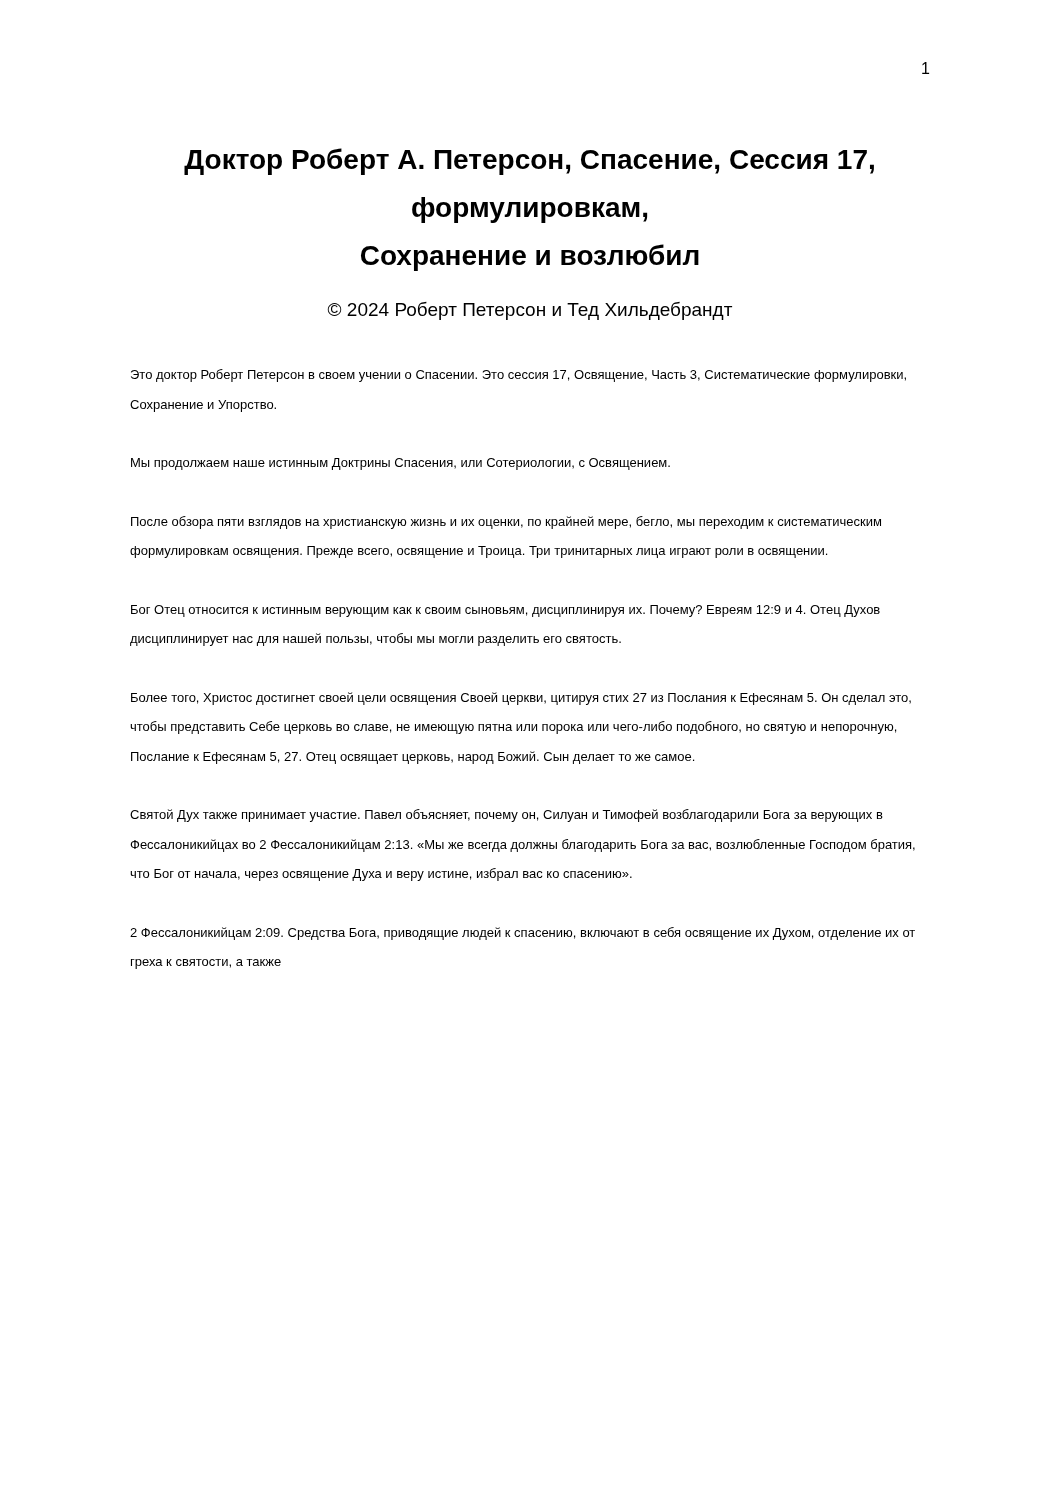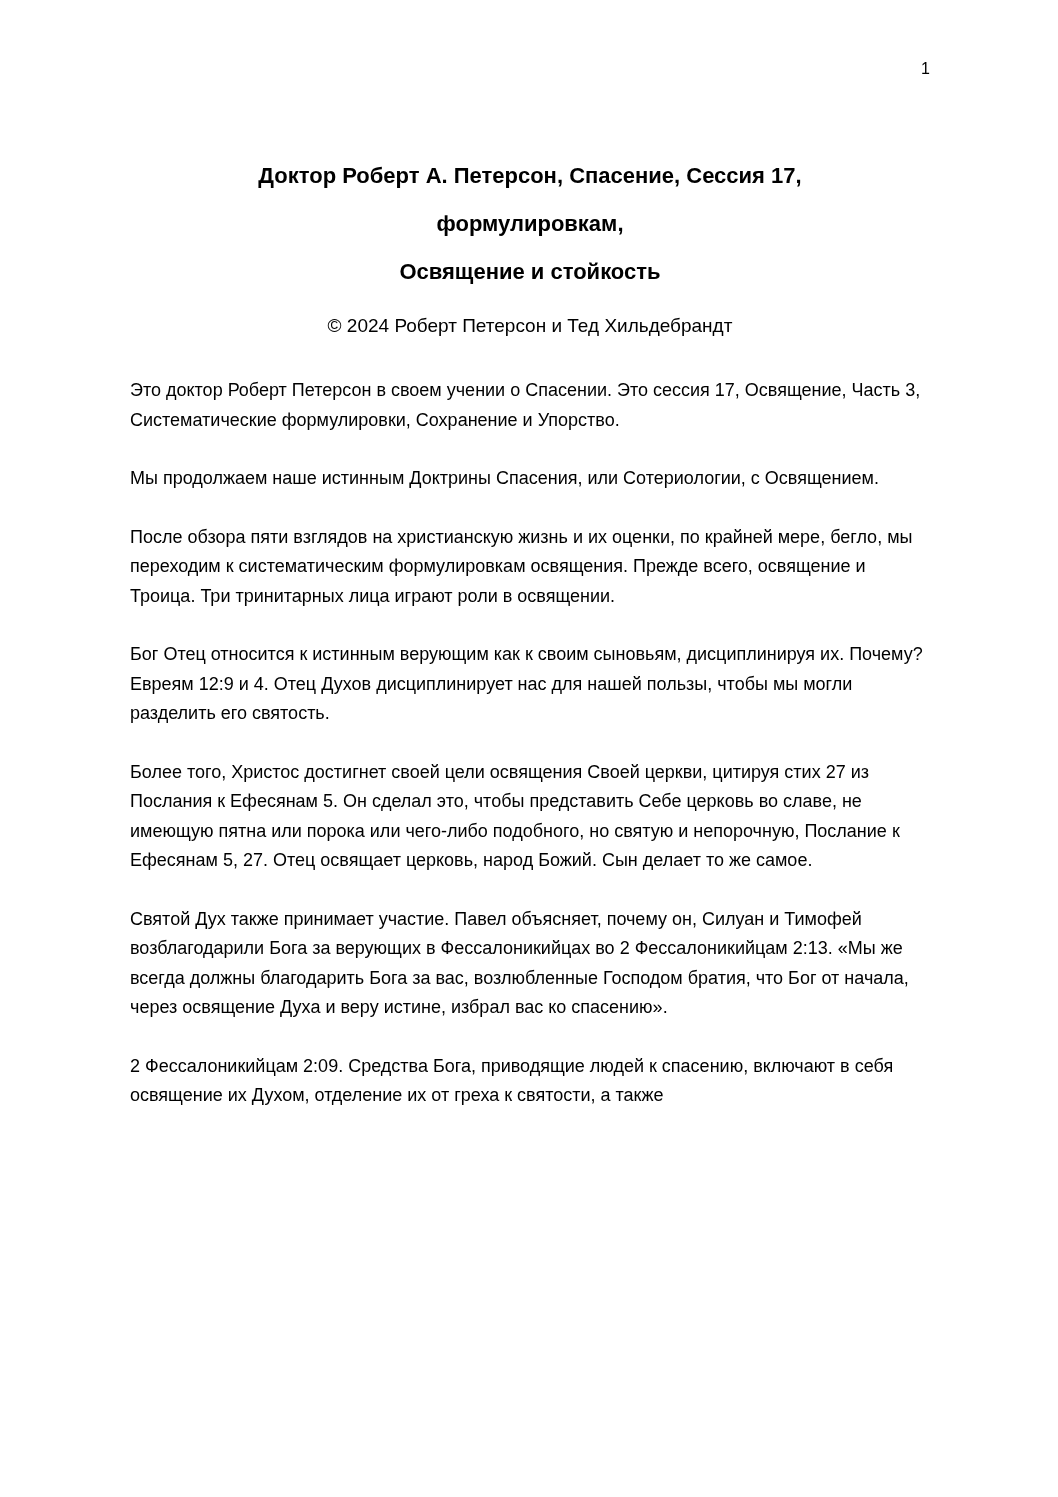--- a/index.html
+++ b/index.html
@@ -21,57 +21,57 @@
     position: absolute;
     top: 60px;
     right: 128px;
     font-size: 16px;
     color: #000000;
   }
   .content {
     padding: 136px 128px 0 130px;
   }
   .doc-title {
-    margin: 16px;
-    font-size: 22px;
+    margin: 0;
+    font-size: 28px;
     font-weight: bold;
     text-align: center;
     line-height: 48px;
     color: #000000;
   }
   .copyright {
     margin-top: 16px;
     text-align: center;
     font-size: 19px;
     line-height: 27px;
     color: #000000;
   }
   .body-text {
     margin-top: 37px;
-    font-size: 18px;
+    font-size: 13px;
     line-height: 29.5px;
     text-align: left;
   }
   .body-text p {
     margin: 0 0 29px 0;
   }
 </style>
 </head>
 <body>
 
 <div class="page">
 
   <div class="page-number">1</div>
 
   <div class="content">
 
     <h1 class="doc-title">
       <div>Доктор Роберт А. Петерсон, Спасение, Сессия 17,</div>
       <div>формулировкам,</div>
-      <div>Освящение и стойкость</div>
+      <div>Сохранение и возлюбил</div>
     </h1>
 
     <div class="copyright">© 2024 Роберт Петерсон и Тед Хильдебрандт</div>
 
     <div class="body-text">
       <p>Это доктор Роберт Петерсон в своем учении о Спасении. Это сессия 17, Освящение, Часть 3, Систематические формулировки, Сохранение и Упорство.</p>
       <p>Мы продолжаем наше истинным Доктрины Спасения, или Сотериологии, с Освящением.</p>
       <p>После обзора пяти взглядов на христианскую жизнь и их оценки, по крайней мере, бегло, мы переходим к систематическим формулировкам освящения. Прежде всего, освящение и Троица. Три тринитарных лица играют роли в освящении.</p>
       <p>Бог Отец относится к истинным верующим как к своим сыновьям, дисциплинируя их. Почему? Евреям 12:9 и 4. Отец Духов дисциплинирует нас для нашей пользы, чтобы мы могли разделить его святость.</p>
       <p>Более того, Христос достигнет своей цели освящения Своей церкви, цитируя стих 27 из Послания к Ефесянам 5. Он сделал это, чтобы представить Себе церковь во славе, не имеющую пятна или порока или чего-либо подобного, но святую и непорочную, Послание к Ефесянам 5, 27. Отец освящает церковь, народ Божий. Сын делает то же самое.</p>

